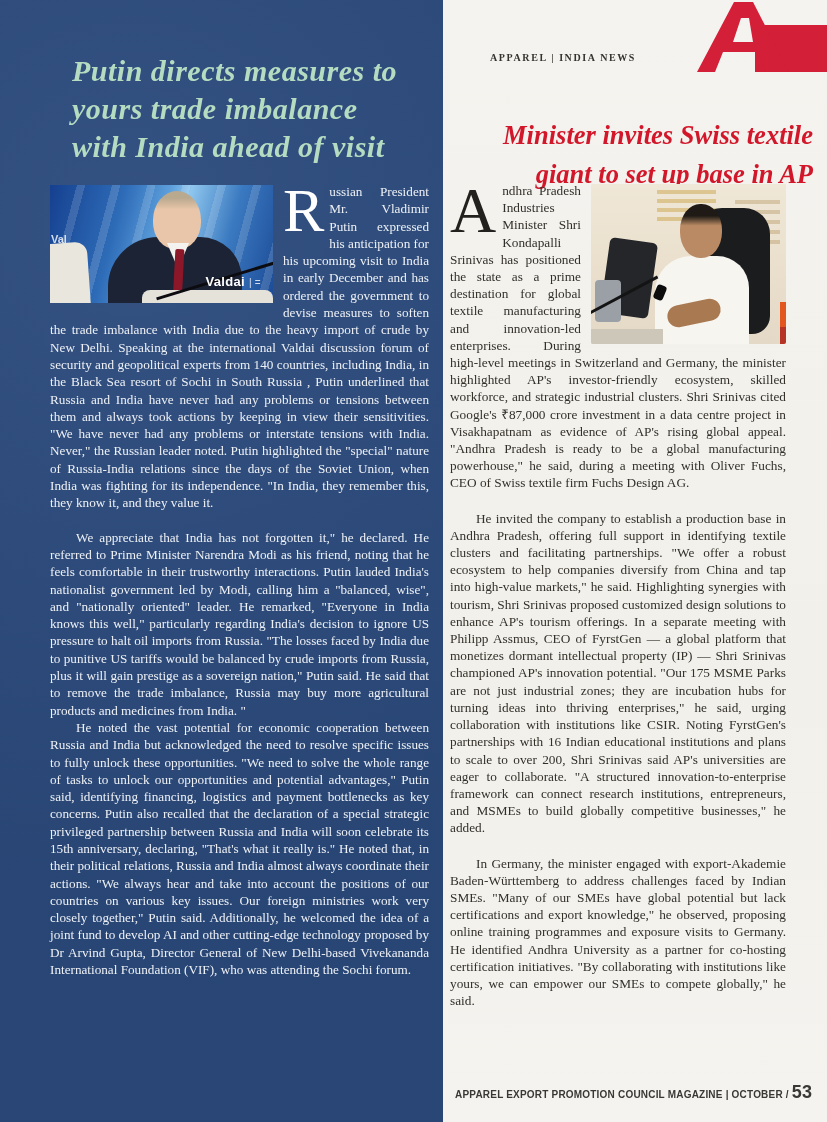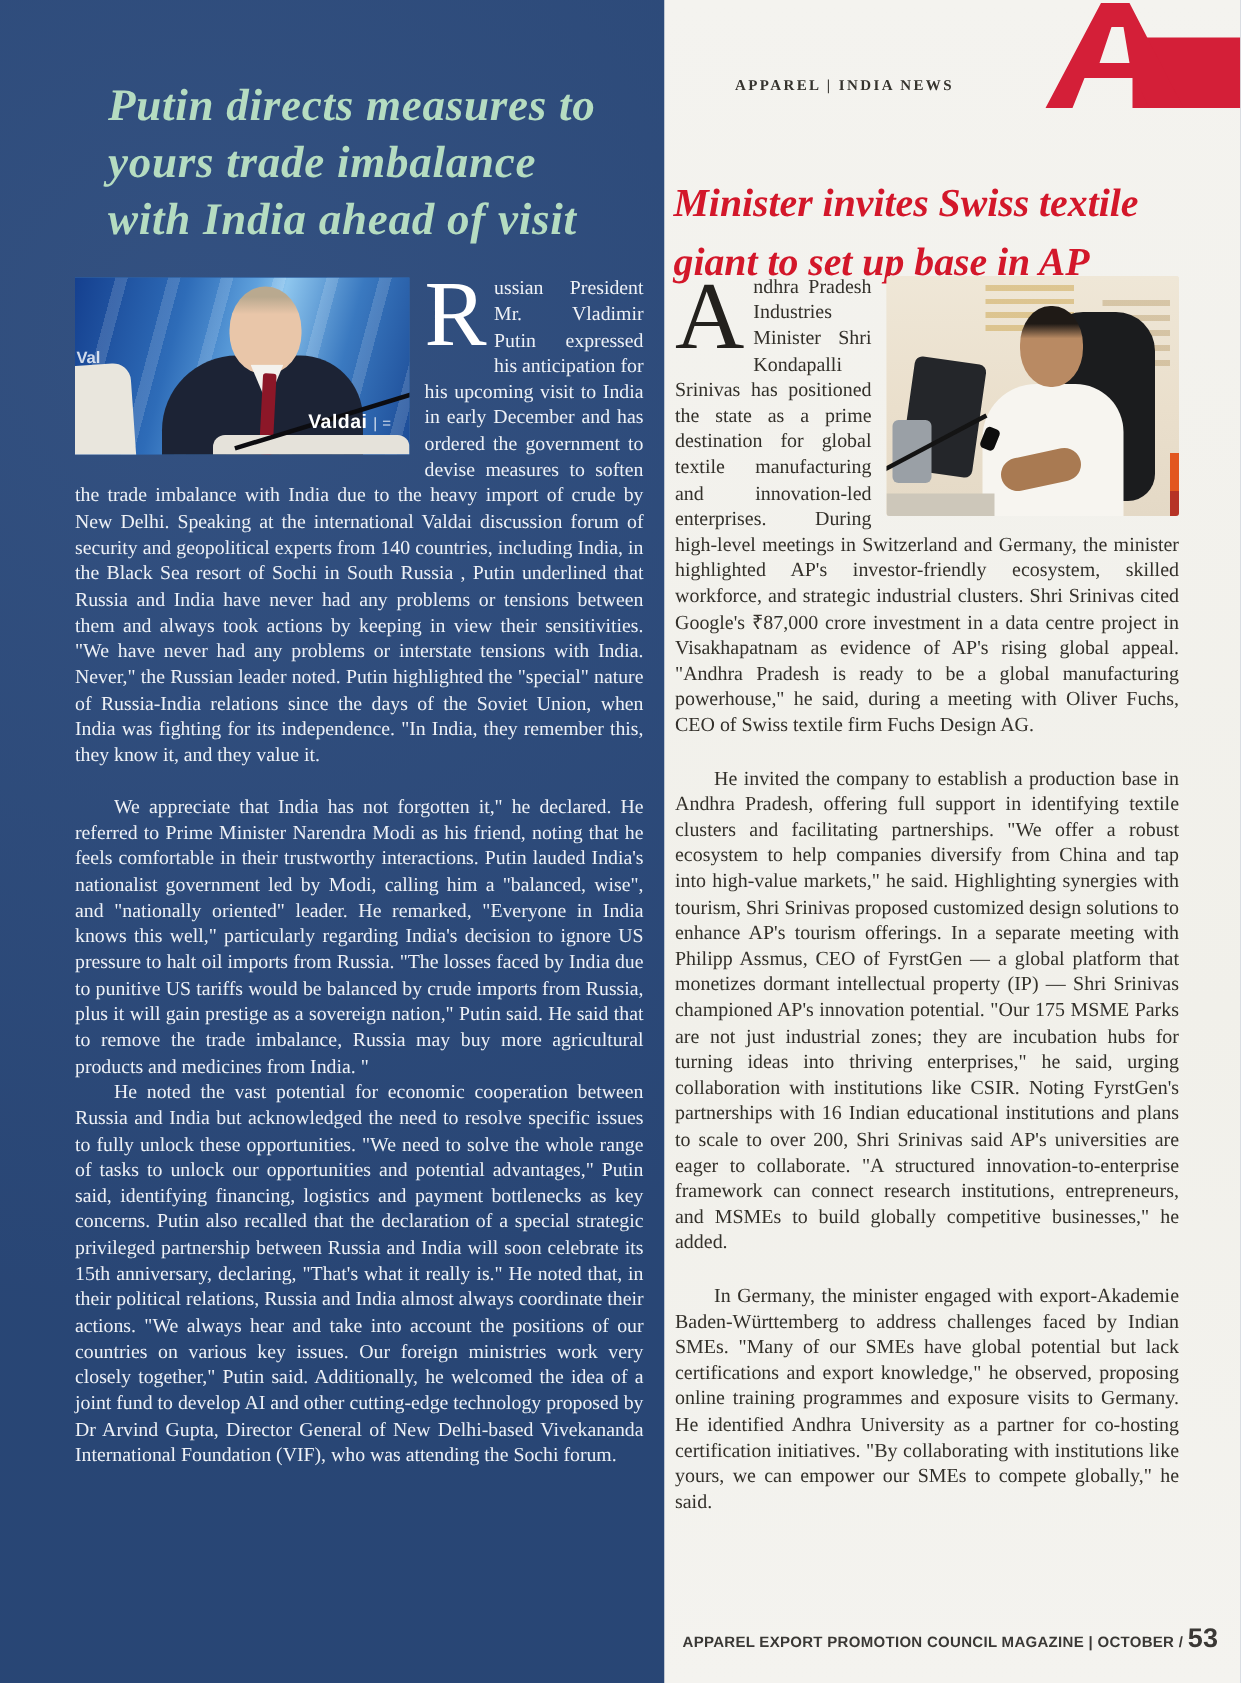--- a/index.html
+++ b/index.html
@@ -65,21 +65,21 @@
     position:absolute; left:443px; top:0; width:384px; height:1122px;
     background:linear-gradient(180deg,#f4f3ef 0%, #f1f0ea 60%, #f4f3ef 100%);
     border-right:2px solid #dddbd5;
   }
   .kicker {
     position:absolute; left:47px; top:52px;
     font-weight:bold; font-size:10px; letter-spacing:1.6px; color:#35332e;
   }
   .logo { position:absolute; right:0; top:0; width:132px; height:77px; }
   .right-title {
-    position:absolute; left:6px; top:94px; width:364px; text-align:left;
+    position:absolute; left:6px; top:94px; width:364px; text-align:right;
     font-size:26.5px; line-height:39px; font-weight:bold; font-style:italic; color:#d3172a;
   }
   .right-title span { display:block; }
   .right-body {
     position:absolute; left:7px; top:182px; width:336px;
     font-size:13.3px; line-height:17.2px; color:#33302a; text-align:justify;
   }
   .right-body p { margin:0; }
   .rp2, .rp3 { text-indent:26px; margin-top:18px !important; }
   .dc-right {

